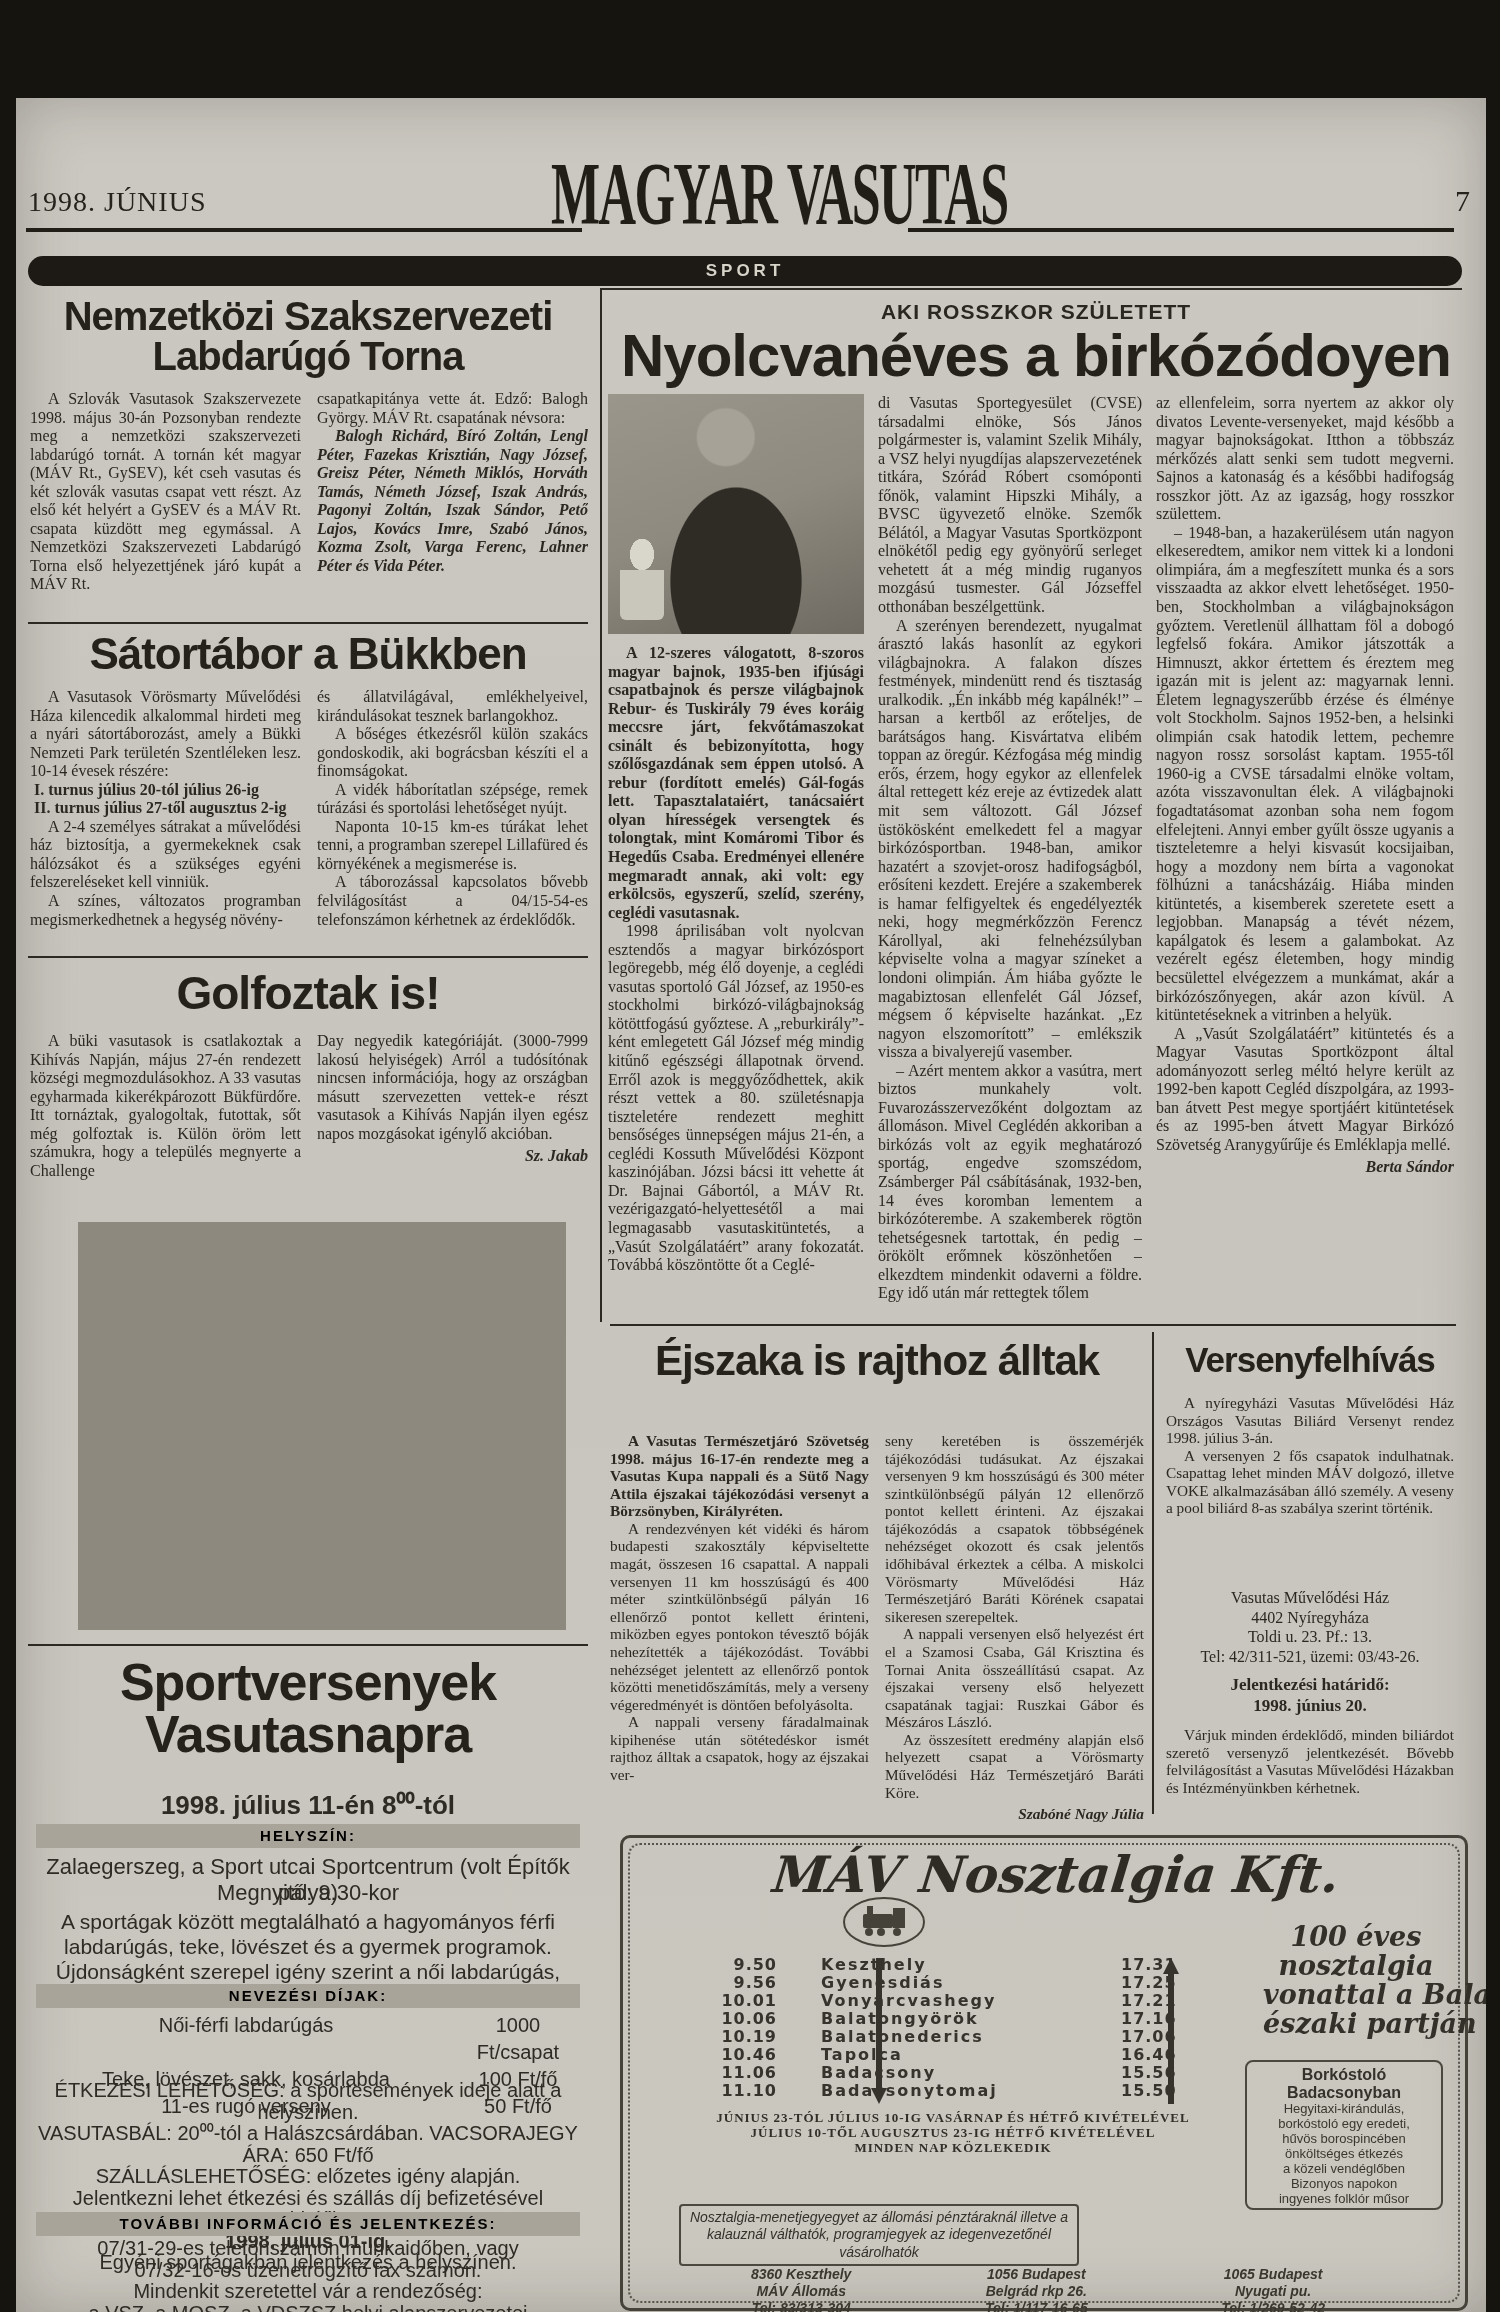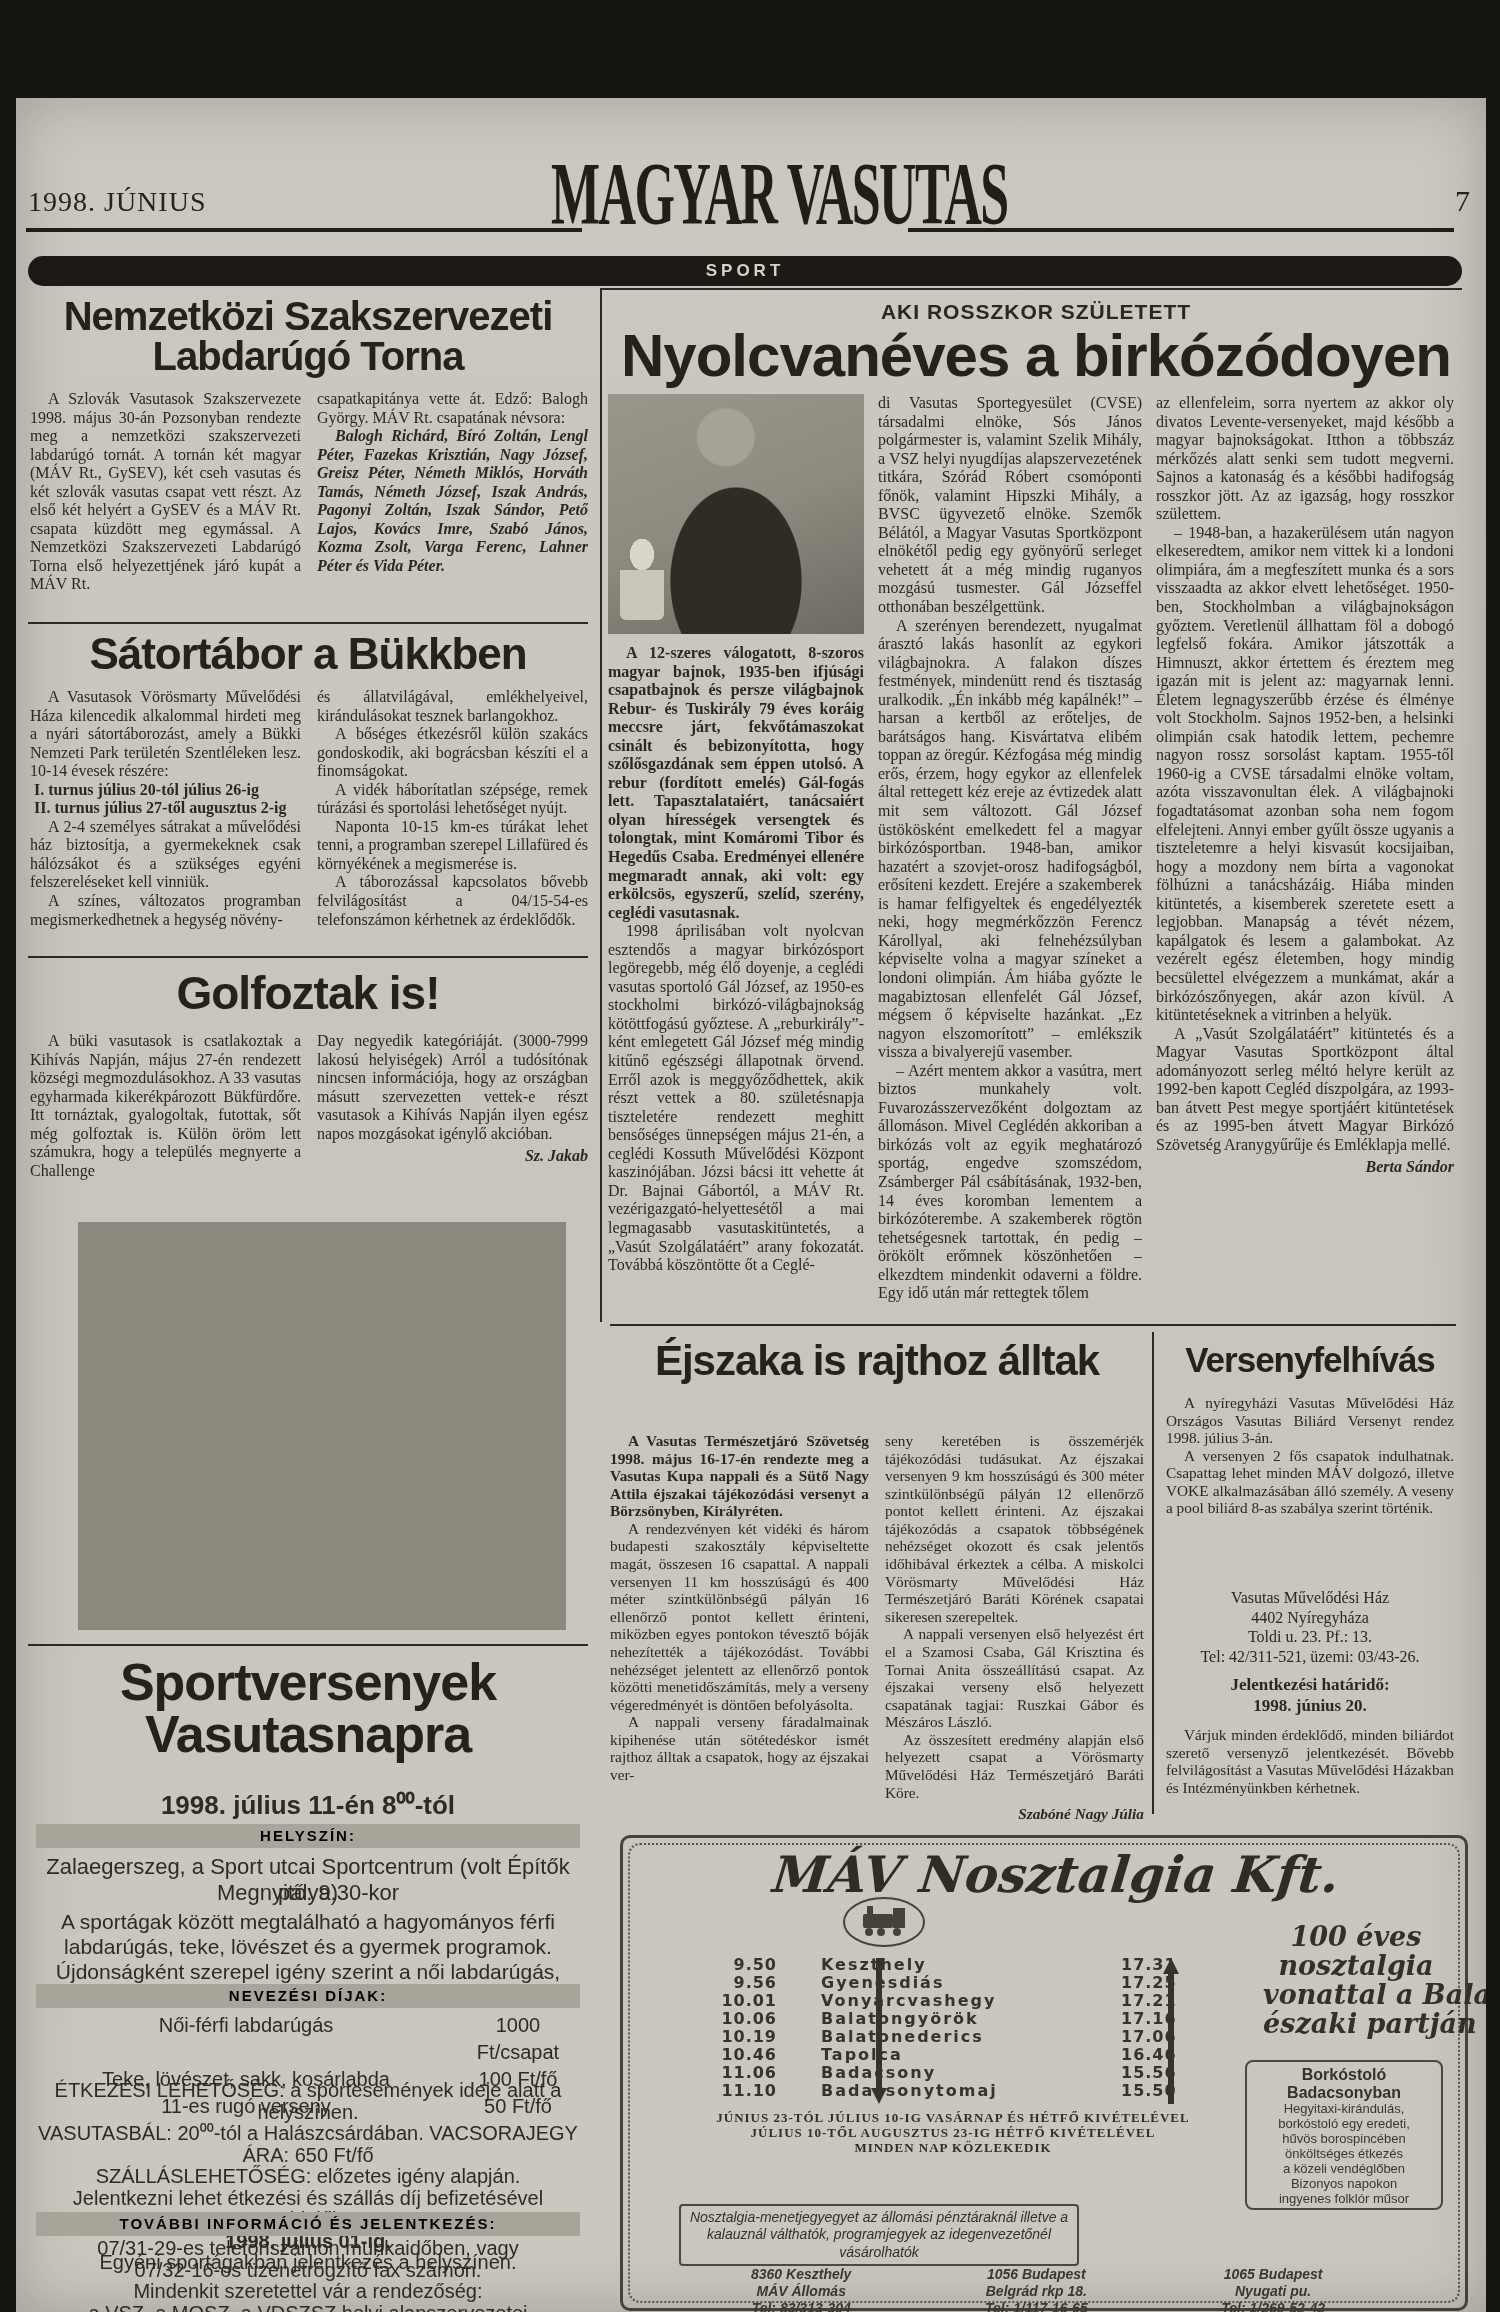--- a/index.html
+++ b/index.html
@@ -364,21 +364,21 @@
     </div>
 
     <div class="abs contacts">
         <div class="contact">
           <span class="l1">8360 Keszthely</span>
           <span class="l2">MÁV Állomás</span>
           <span class="l3">Tel: 83/313-304</span>
         </div>
         <div class="contact">
           <span class="l1">1056 Budapest</span>
-          <span class="l2">Belgrád rkp 18.</span>
+          <span class="l2">Belgrád rkp 26.</span>
           <span class="l3">Tel: 1/117-16-65</span>
         </div>
         <div class="contact">
           <span class="l1">1065 Budapest</span>
           <span class="l2">Nyugati pu.</span>
           <span class="l3">Tel: 1/269-52-42</span>
         </div>
       </div>
   </div>
 

